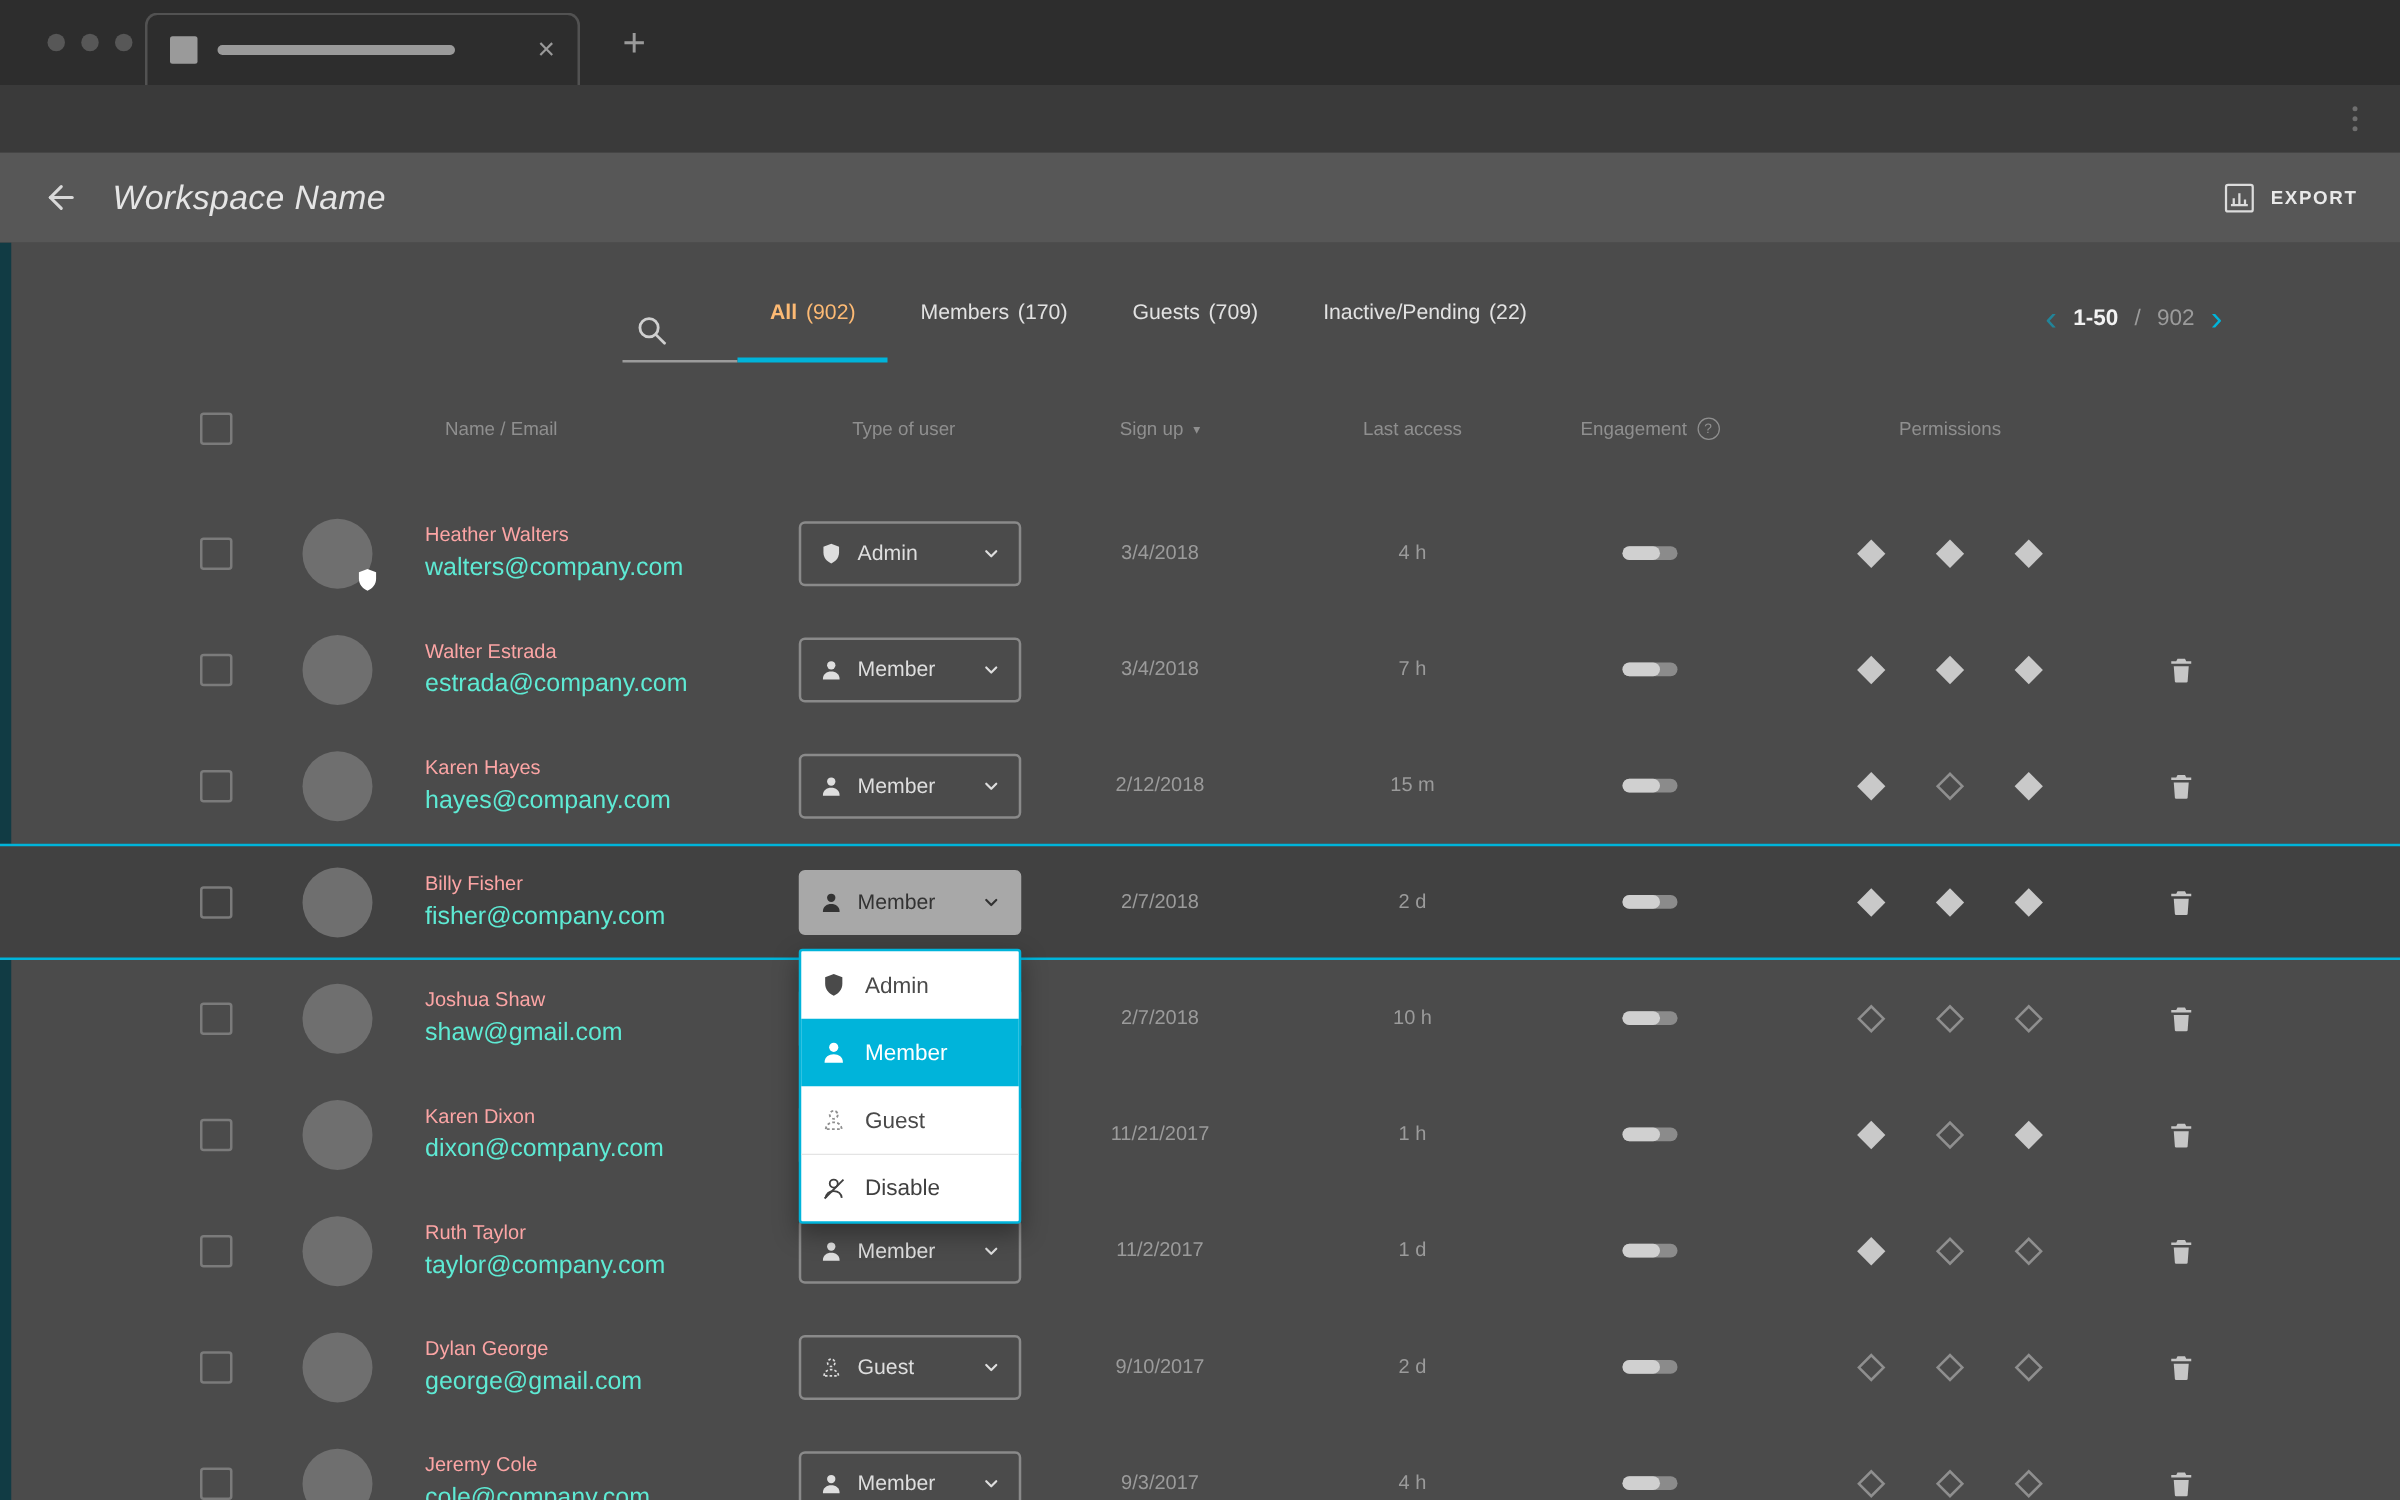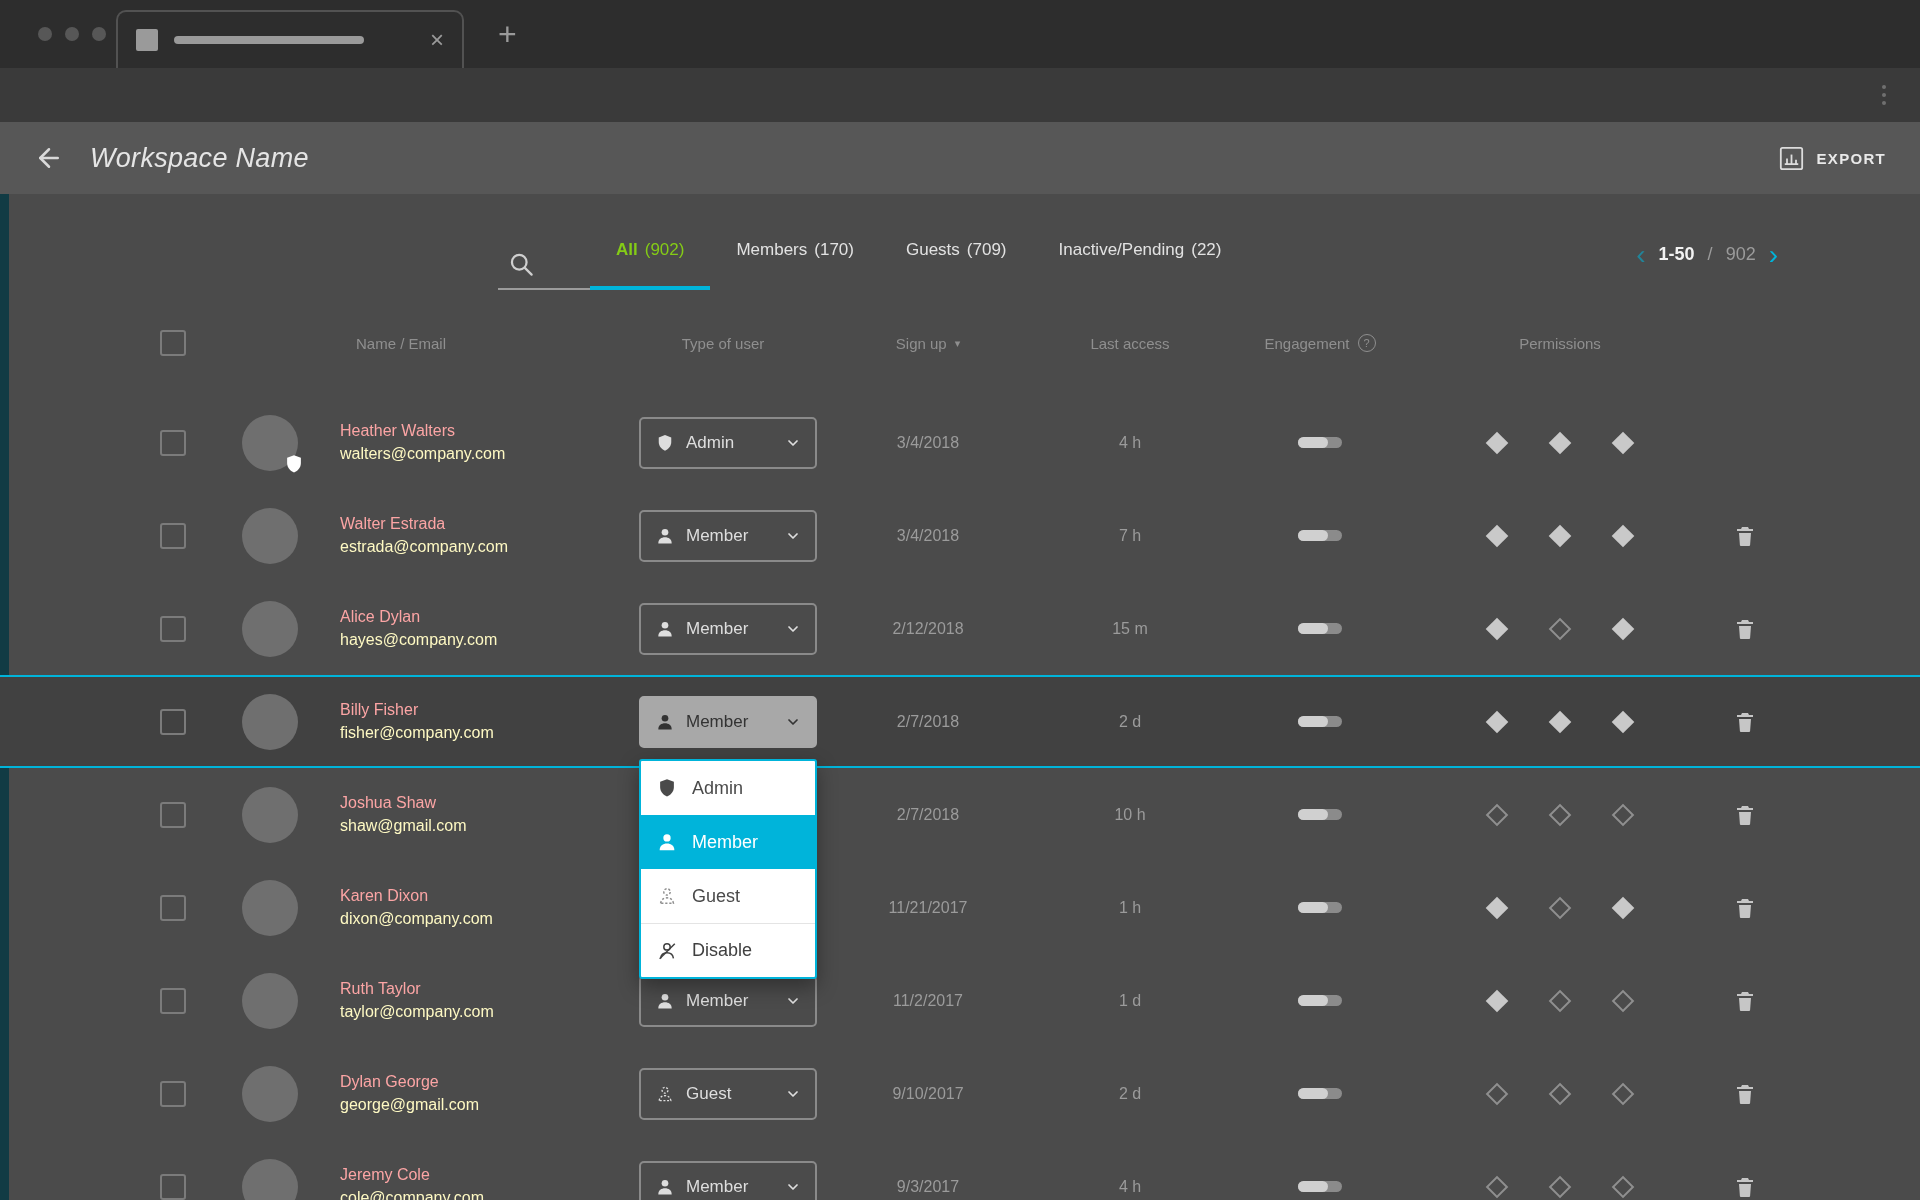--- a/index.html
+++ b/index.html
@@ -41,21 +41,21 @@
   .left-stripe { position:absolute; left:0; top:0; width:9px; height:100%; background:#113b44; }
 
   
   .tabsbar { height:96px; display:flex; align-items:flex-end; padding-left:498px; position:relative; }
   .search { width:92px; align-self:flex-end; border-bottom:2px solid #9b9b9b;
             padding:0 0 10px 10px; color:#cfcfcf; display:flex; }
   .search svg { width:27px; height:27px; }
   .tab-item { position:relative; display:flex; align-items:center; gap:7px;
               padding:0 26px 30px 26px; font-size:17px; color:#e2e2e2; }
   .tab-item:first-of-type { margin-left:42px; }
-  .tab-item.active { color:#84cc16; }
+  .tab-item.active { color:#fdba74; }
   .tab-item.active .t-lab { font-weight:700; }
   .tab-item.active::after { content:""; position:absolute; left:0; right:0; bottom:0;
                             height:4px; background:#00b4da; }
   .pagination { margin-left:auto; display:flex; align-items:center; gap:13px;
                 padding:0 142px 24px 0; font-size:18px; }
   .pg-arrow { color:#00b4da; font-size:28px; line-height:.8; }
   .pg-arrow.prev { opacity:.55; }
   .pg-range { color:#f2f2f2; font-weight:700; }
   .pg-total { color:#9b9b9b; }
 
@@ -74,21 +74,21 @@
   .row.highlighted { background:#414141; border-top:2px solid #00b4da; border-bottom:2px solid #00b4da; }
 
   .checkbox { width:26px; height:26px; border:2px solid #7b7b7b; border-radius:3px; justify-self:start; display:block; }
 
   .avatar { width:56px; height:56px; border-radius:50%; background:#6f6f6f;
             justify-self:start; margin-left:42px; position:relative; display:block; }
   .admin-badge { position:absolute; right:-7px; bottom:-4px; color:#ffffff; display:flex; }
   .admin-badge svg { width:22px; height:22px; }
 
   .name { color:#fca5a5; font-size:16px; margin-bottom:5px; }
-  .email { color:#fef9c3; font-size:16px; }
+  .email { color:#5eead4; font-size:20px; }
 
   .type-cell { position:relative; }
   .type-btn { width:178px; height:52px; margin-left:9px; border:2px solid #8a8a8a; border-radius:5px;
               display:flex; align-items:center; padding:0 14px; gap:11px; color:#dedede; }
   .type-btn .t-icon { display:none; }
   .type-btn.icon-shield .ti-shield { display:flex; }
   .type-btn.icon-person .ti-person { display:flex; }
   .type-btn.icon-guest  .ti-guest  { display:flex; }
   .t-icon svg { width:20px; height:20px; }
   .t-label { font-size:17px; }
@@ -308,21 +308,21 @@
               <path d="M9 3h6l1 2h4v2H4V5h4l1-2zm-3 6h12l-.9 12.1a1 1 0 0 1-1 .9H7.9a1 1 0 0 1-1-.9L6 9z"></path>
             </svg>
     </span>
   </div>
         <div class="row grid" data-interactable="false">
     <span class="checkbox" data-interactable="true"></span>
     <span class="avatar" data-interactable="false">
       
     </span>
     <span class="name-cell" data-interactable="false">
-      <div class="name" data-interactable="false">Alice Dylan</div>
+      <div class="name" data-interactable="false">Karen Hayes</div>
       <div class="email" data-interactable="false">hayes@company.com</div>
     </span>
     <span class="type-cell" data-interactable="false">
       <span class="type-btn icon-person" data-interactable="true">
 
         <span class="t-icon ti-person" data-interactable="false">
                 <svg viewBox="0 0 24 24" fill="currentColor">
                   <circle cx="12" cy="7.5" r="4"></circle>
                   <path d="M4 20.5c0-4.5 3.6-7 8-7s8 2.5 8 7v.5H4z"></path>
                 </svg>

